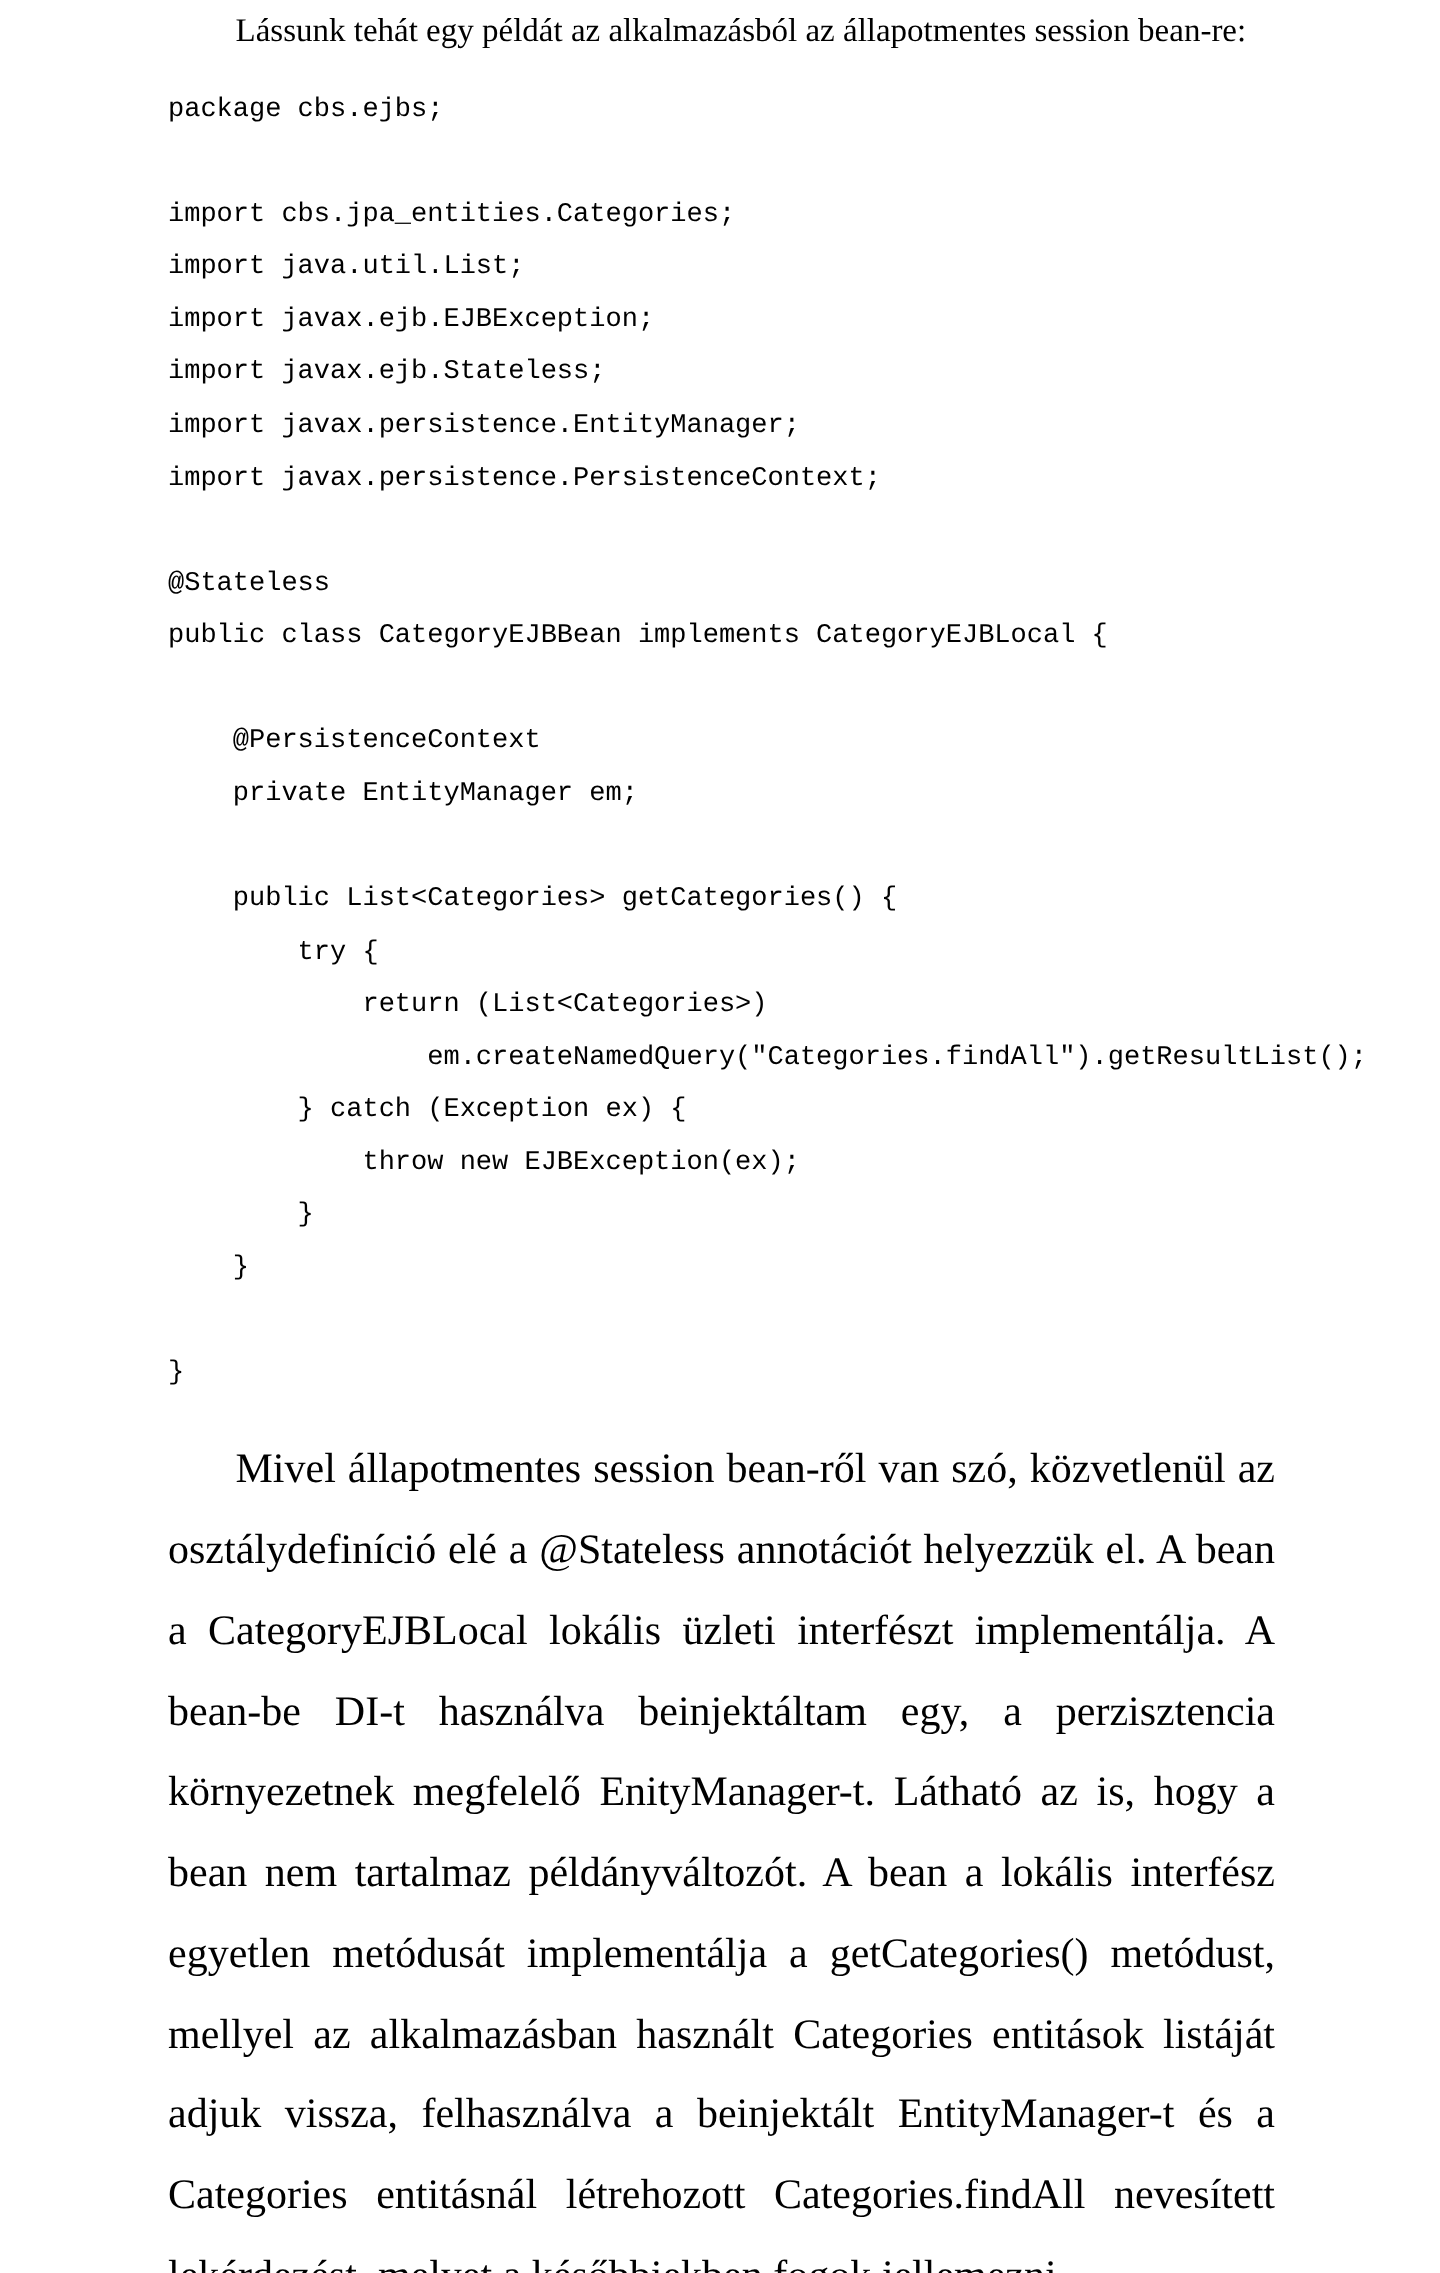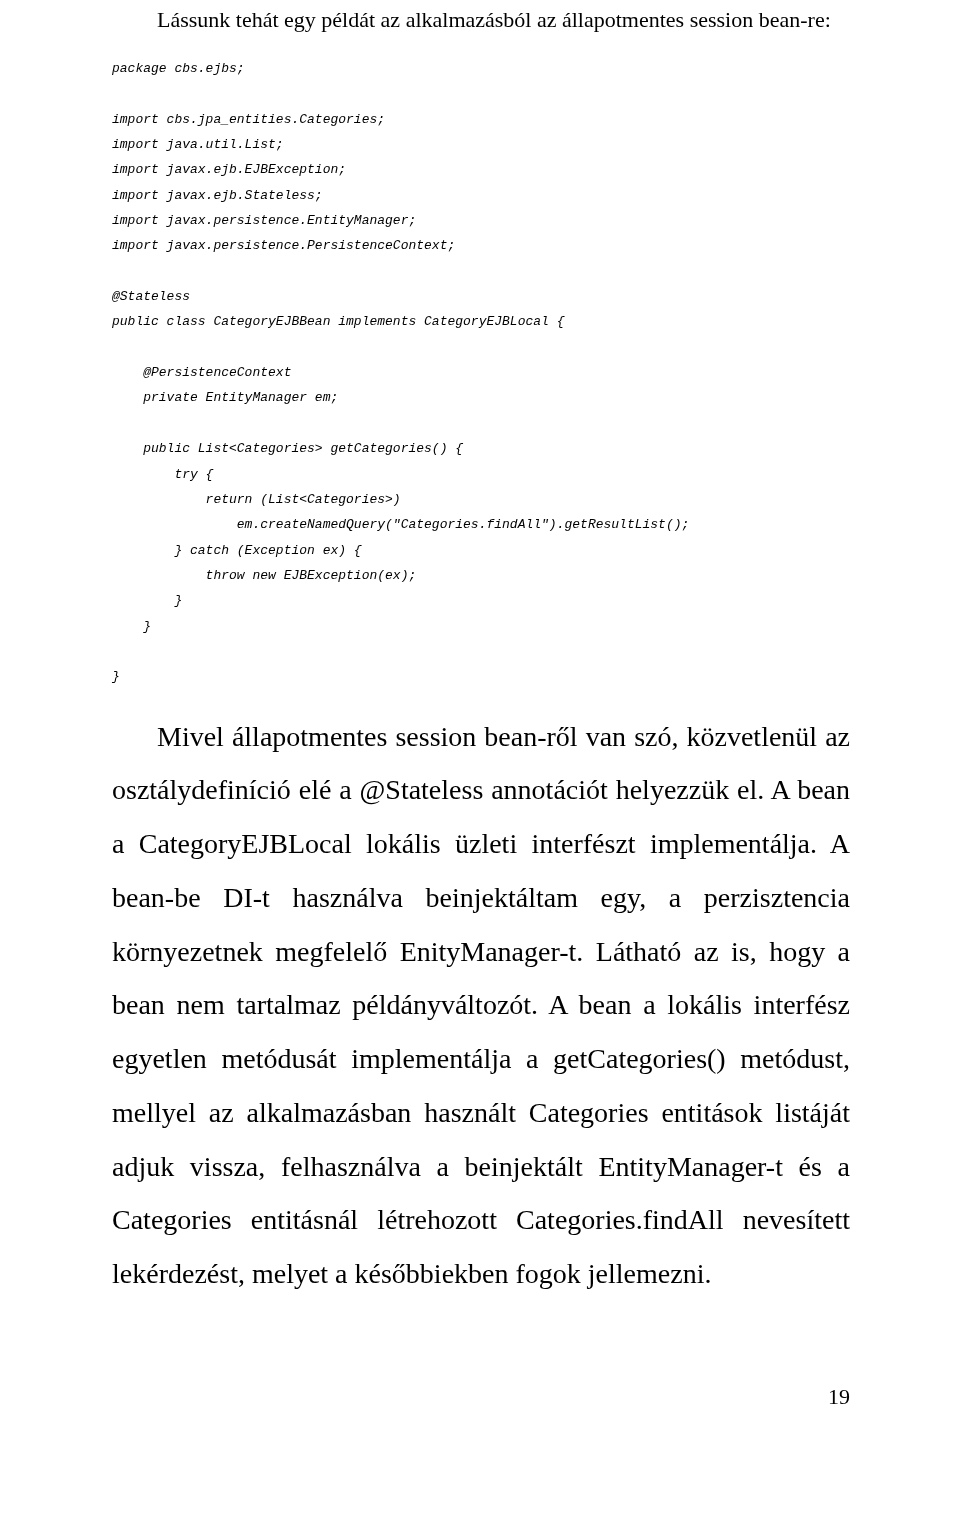--- a/index.html
+++ b/index.html
@@ -16,25 +16,24 @@
     }
     .body-text-first {
       font-size: 22px;
       line-height: 1.5;
       text-indent: 45px;
       text-align: justify;
       margin: 0 0 20px 0;
     }
     .code-block {
       font-family: "Courier New", Courier, monospace;
-      font-size: 13px;
+      font-size: 18px;
       line-height: 1.95;
       white-space: pre;
       margin: 0 0 20px 0;
-      font-style: italic;
     }
     .body-text {
       font-size: 28px;
       line-height: 1.92;
       text-indent: 45px;
       text-align: justify;
       margin: 8px 0 0 0;
     }
     .page-number {
       text-align: right;

